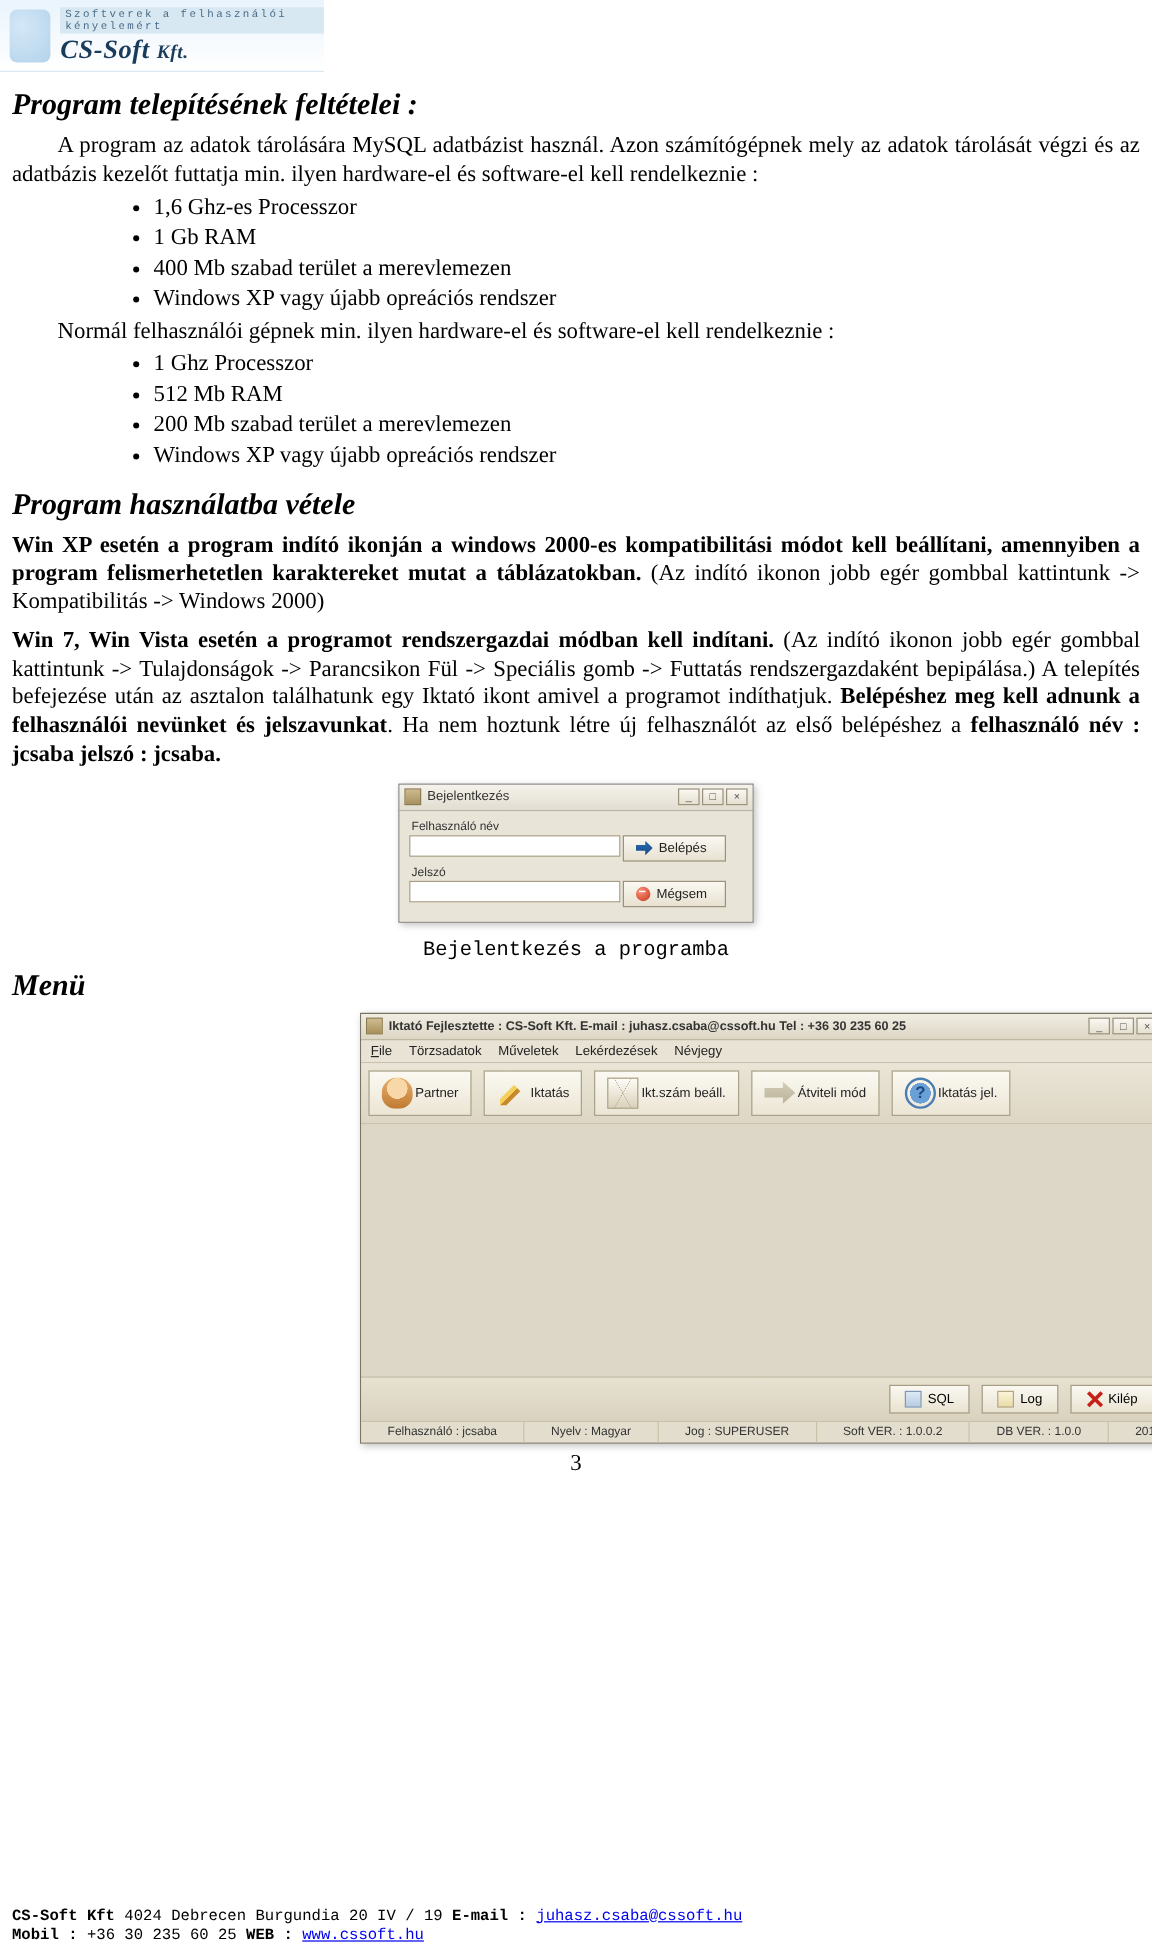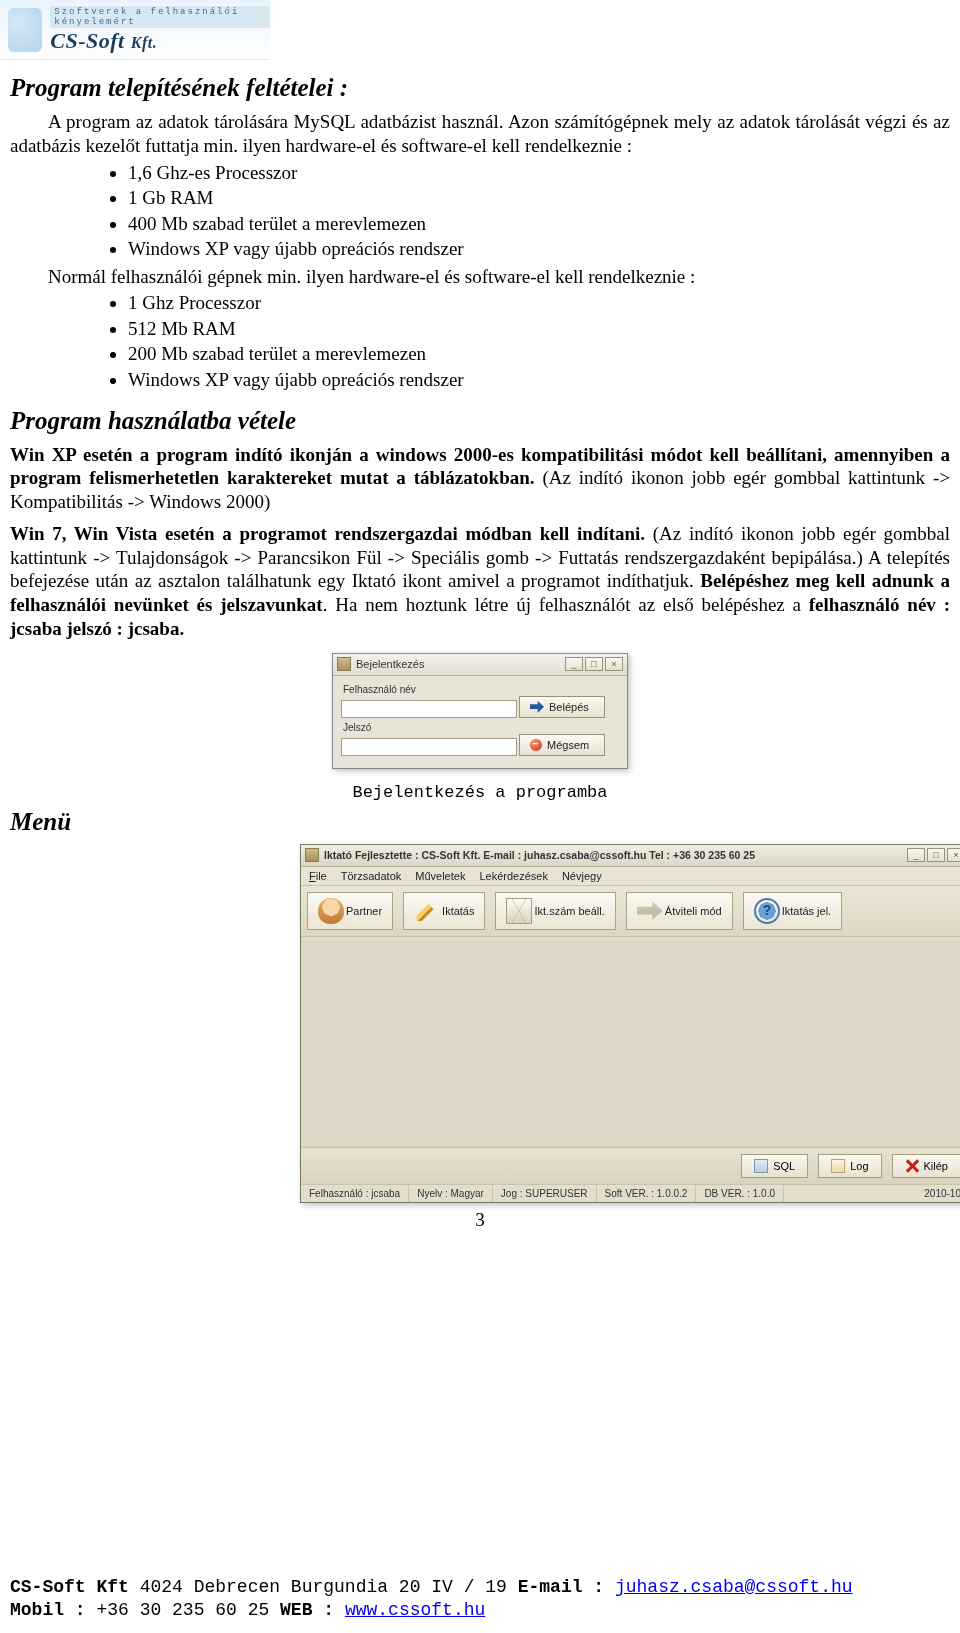--- a/index.html
+++ b/index.html
@@ -87,21 +87,21 @@
   .page-num {
     text-align: center;
     font-size: 19px;
     margin: 6px 0 0 0;
   }
   .footer {
     position: absolute;
     left: 0; right: 0; bottom: 12px;
     padding: 0 10px;
     font-family: "Courier New", monospace;
-    font-size: 18px;
+    font-size: 13px;
     line-height: 1.25;
   }
   .footer a, .content a { color: #0000EE; text-decoration: underline; }
 
   
   .login-window {
     width: 296px;
     margin: 12px auto 0 auto;
     border: 1px solid #888;
     box-shadow: 2px 2px 6px rgba(0,0,0,.25);
@@ -148,21 +148,21 @@
   .login-body input[type=password] {
     width: 176px;
     height: 18px;
     border: 1px solid #a89e83;
     background: #fff;
     font-size: 11px;
     padding: 0 3px;
   }
   .login-row {
     display: flex;
-    align-items: flex-end;
+    align-items: flex-start;
     gap: 2px;
     margin-bottom: 4px;
   }
   .login-btn {
     flex: 0 0 auto;
     display: flex;
     align-items: center;
     gap: 5px;
     padding: 2px 10px;
     border: 1px solid #9a927d;
@@ -287,21 +287,21 @@
   .ico-exit::before{transform:rotate(45deg);}
   .ico-exit::after{transform:rotate(-45deg);}
   .statusbar {
     display: flex;
     font-size: 10px;
     color: #333;
     background: #e3ddcd;
     border-top: 1px solid #cac2aa;
   }
   .statusbar .cell {
-    padding: 3px 8px;
+    padding: 3px 22px;
     border-right: 1px solid #cac2aa;
     white-space: nowrap;
   }
   .statusbar .cell:last-child { border-right: none; flex: 1; text-align: right; }
 </style>
 </head>
 <body>
 
 <div class="page">
   <div class="logo-area">

